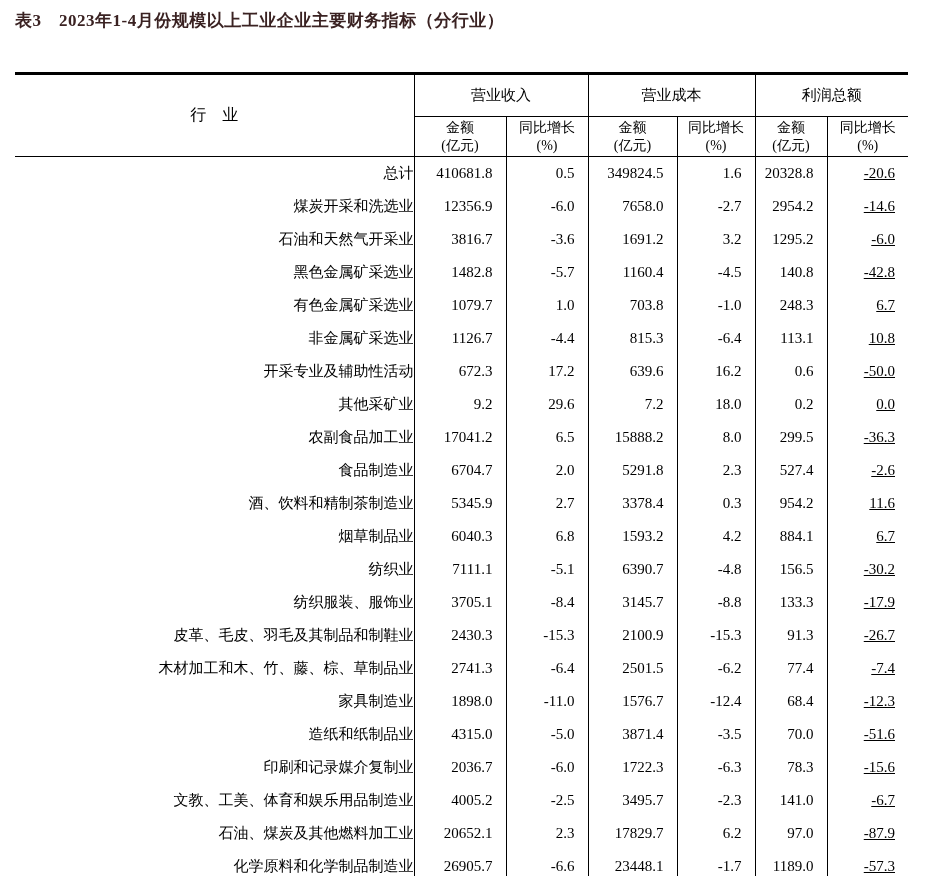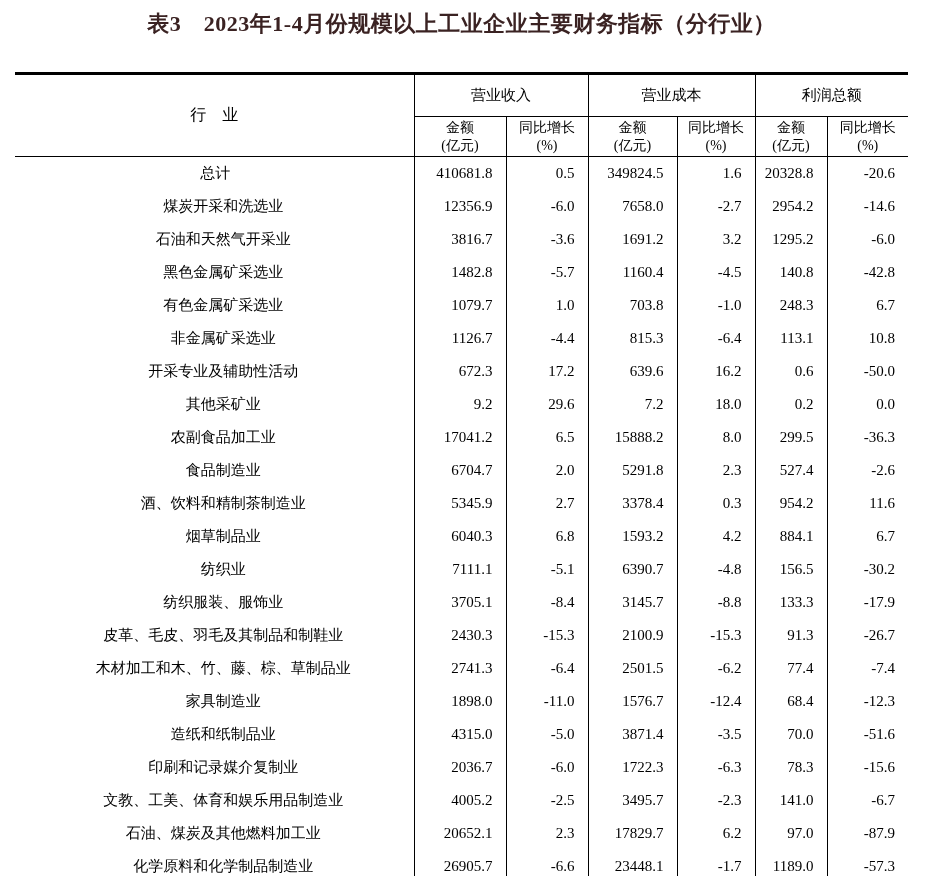--- a/index.html
+++ b/index.html
@@ -13,22 +13,22 @@
     overflow: hidden;
     position: relative;
     font-family: "Liberation Serif", "DejaVu Serif", serif;
     color: #000;
   }
   .title {
     position: absolute;
     top: 9px;
     left: 15px;
     width: 893px;
-    text-align: center;
-    font-size: 22px;
+    text-align: left;
+    font-size: 17px;
     font-weight: bold;
     color: #3a2222;
     letter-spacing: 0.5px;
     white-space: nowrap;
   }
   .tbl-wrap {
     position: absolute;
     top: 72px;
     left: 15px;
   }
@@ -65,30 +65,30 @@
     text-align: center;
     vertical-align: middle;
     line-height: 1.25;
     font-size: 14px;
   }
   th.sub.vr { border-right: 1px solid #000; }
   
   tbody td { height: 33px; vertical-align: middle; }
   td.industry {
     border-right: 1px solid #000;
-    text-align: center;
+    text-align: right;
     padding-left: 2px;
   }
   td.industry.indent { padding-left: 18px; }
   td.num {
     border-right: 1px solid #000;
     text-align: right;
     padding-right: 13px;
   }
-  td.num.last { border-right: none; }
+  td.num.last { border-right: none; text-decoration: underline; }
 </style>
 </head>
 <body>
 
 <div class="title">表3　2023年1-4月份规模以上工业企业主要财务指标（分行业）</div>
 
 <div class="tbl-wrap">
   <table>
     <colgroup>
       <col style="width:399px">

